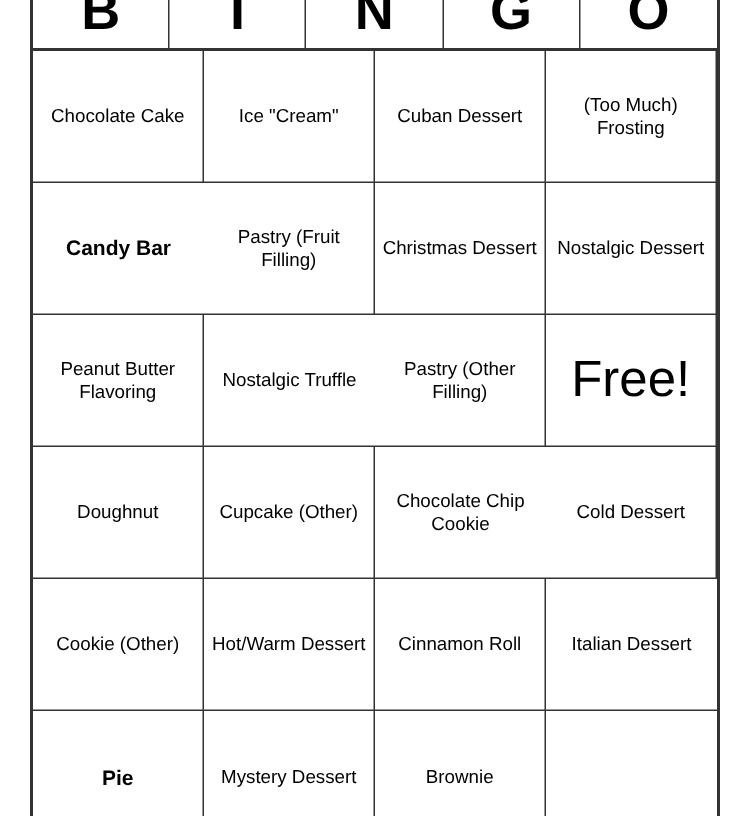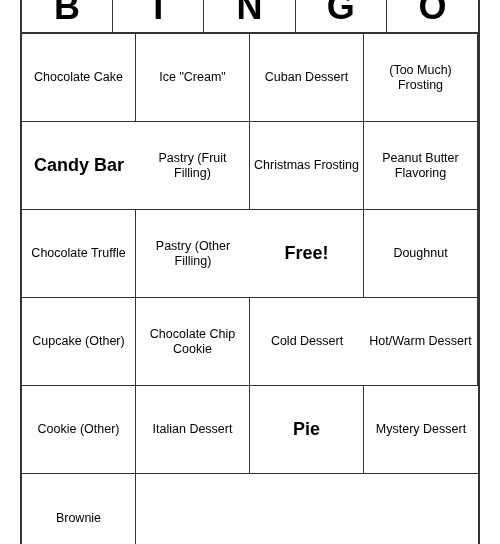--- a/index.html
+++ b/index.html
@@ -48,55 +48,57 @@
       font-size: 12.5px;
       line-height: 1.2;
     }
     .bingo-cell:nth-child(5n) {
       border-right: none;
     }
     .bingo-cell:nth-child(n+21) {
       border-bottom: none;
     }
     .bingo-cell.large-text {
-      font-size: 18px;
+      font-size: 14px;
       font-weight: bold;
     }
     .bingo-cell.free {
-      font-size: 18px;
-      font-weight: bold;
+      font-size: 34px;
+      font-weight: normal;
     }
   </style>
 </head>
 <body>
 
 <div class="bingo-card">
   <div class="bingo-header">
   <div class="bingo-header-cell">B</div>
       <div class="bingo-header-cell">I</div>
       <div class="bingo-header-cell">N</div>
       <div class="bingo-header-cell">G</div>
       <div class="bingo-header-cell">O</div>
     </div>
   <div class="bingo-grid">
   <div class="bingo-cell">Chocolate Cake</div>
       <div class="bingo-cell">Ice "Cream"</div>
       <div class="bingo-cell">Cuban Dessert</div>
       <div class="bingo-cell">(Too Much) Frosting</div>
       <div class="bingo-cell large-text">Candy Bar</div>
       <div class="bingo-cell">Pastry (Fruit Filling)</div>
-      <div class="bingo-cell">Christmas Frosting</div>
+      <div class="bingo-cell">Christmas Dessert</div>
+      <div class="bingo-cell">Nostalgic Dessert</div>
       <div class="bingo-cell">Peanut Butter Flavoring</div>
-      <div class="bingo-cell">Chocolate Truffle</div>
+      <div class="bingo-cell">Nostalgic Truffle</div>
       <div class="bingo-cell">Pastry (Other Filling)</div>
       <div class="bingo-cell free">Free!</div>
       <div class="bingo-cell">Doughnut</div>
       <div class="bingo-cell">Cupcake (Other)</div>
       <div class="bingo-cell">Chocolate Chip Cookie</div>
       <div class="bingo-cell">Cold Dessert</div>
+      <div class="bingo-cell">Cookie (Other)</div>
       <div class="bingo-cell">Hot/Warm Dessert</div>
-      <div class="bingo-cell">Cookie (Other)</div>
+      <div class="bingo-cell">Cinnamon Roll</div>
       <div class="bingo-cell">Italian Dessert</div>
       <div class="bingo-cell large-text">Pie</div>
       <div class="bingo-cell">Mystery Dessert</div>
       <div class="bingo-cell">Brownie</div>
     </div>
 </div>
 
 </body></html>

